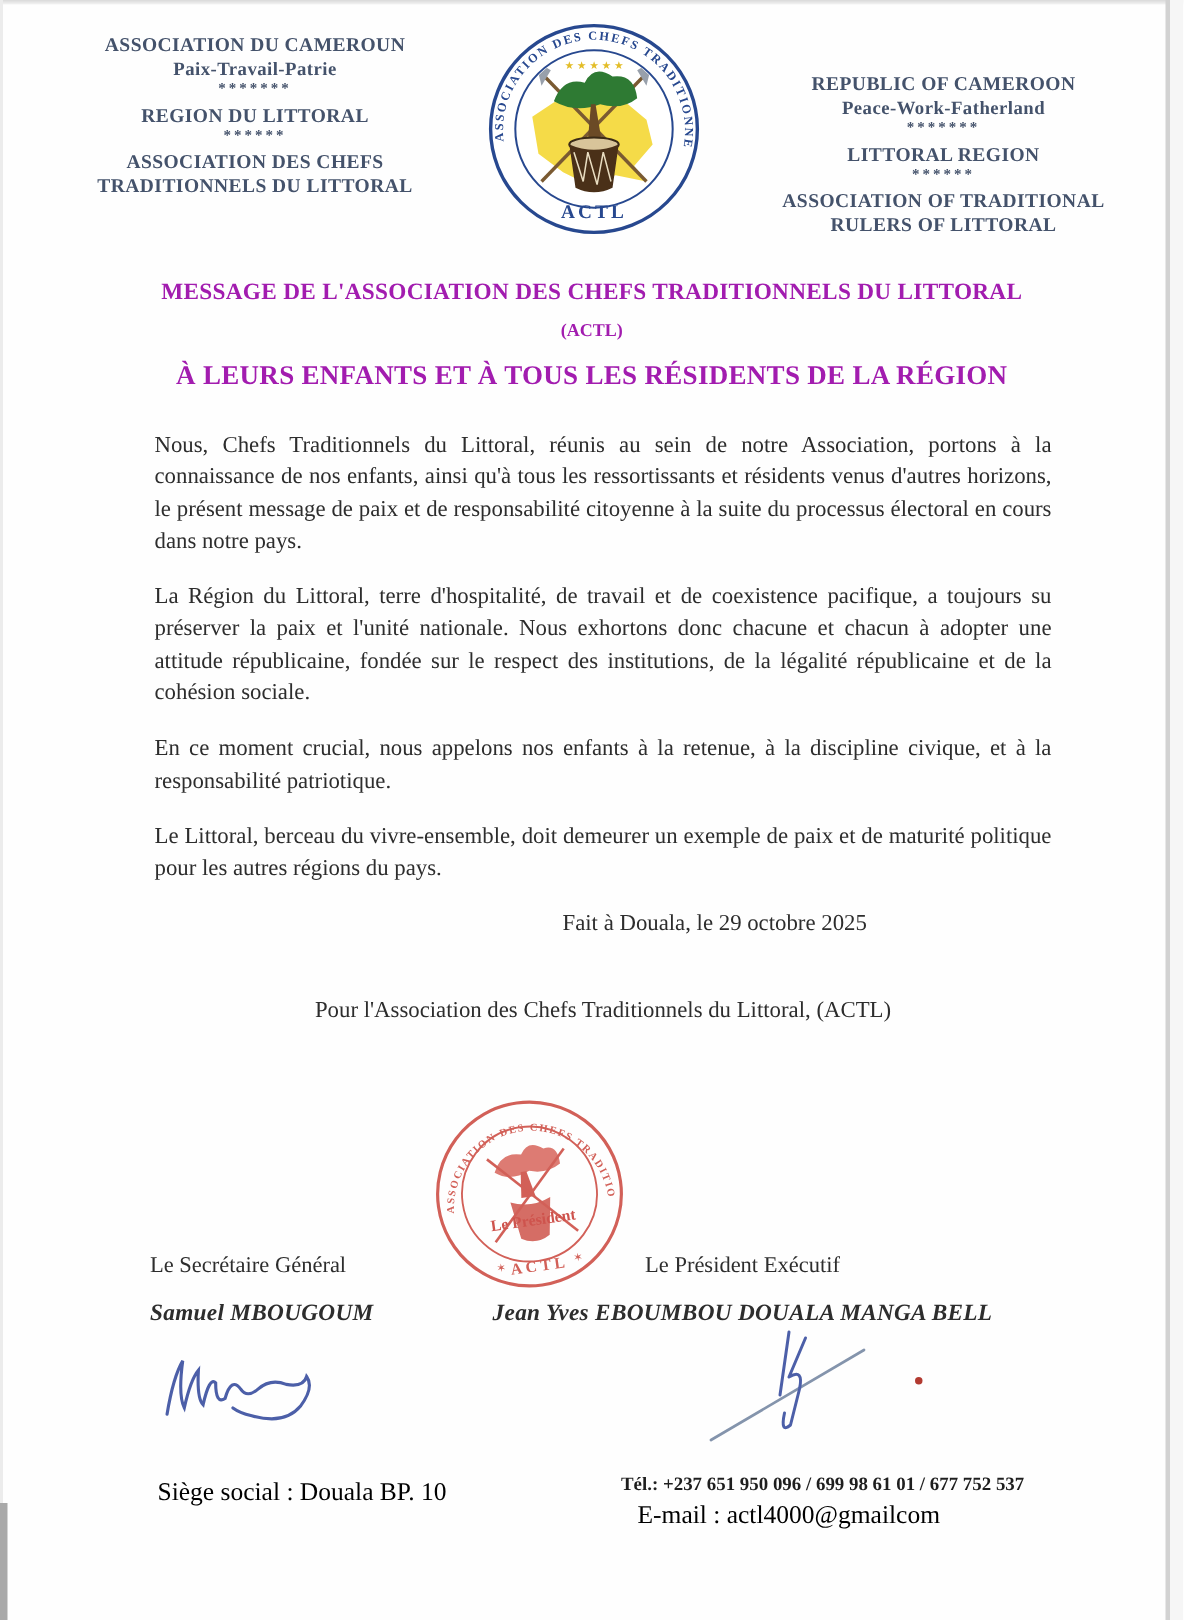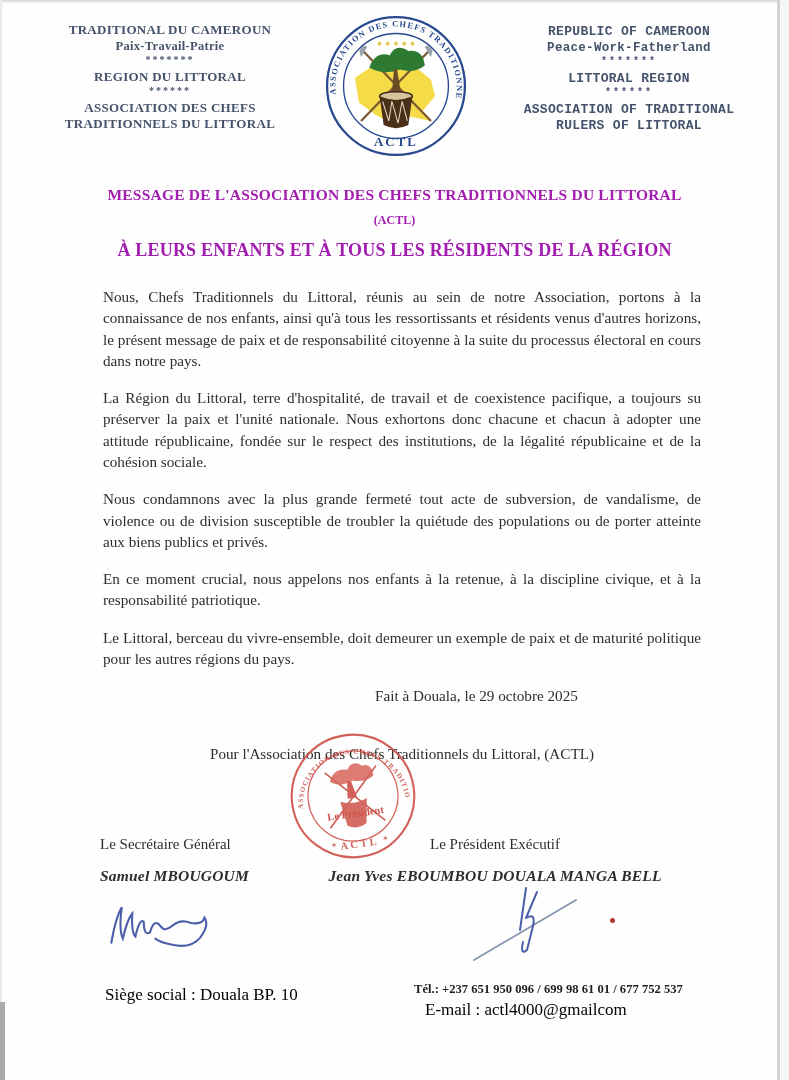--- a/index.html
+++ b/index.html
@@ -12,21 +12,21 @@
   
   .edge-top{position:absolute;top:0;left:0;width:100%;height:3px;background:linear-gradient(#d9d9d9,#f4f4f4);}
   .edge-right{position:absolute;top:0;left:777px;width:3px;height:100%;background:#d2d2d2;}
   .edge-right-pad{position:absolute;top:0;left:780px;width:9px;height:100%;background:#f6f6f6;}
   .edge-left-bottom{position:absolute;top:1002px;left:0;width:5px;height:78px;background:#a9a9a9;}
   .edge-left{position:absolute;top:0;left:0;width:2px;height:100%;background:#ececec;}
 
   
   .hdr{position:absolute;text-align:center;color:#44526b;font-weight:bold;}
   .hdr-left{left:48px;top:22px;width:244px;}
-  .hdr-right{left:498px;top:24px;width:262px;font-family:Liberation Mono, monospace;}
+  .hdr-right{left:498px;top:48px;width:262px;}
   .hdr .ln{font-size:13px;letter-spacing:.3px;line-height:1.22;}
   .hdr .ln2{font-size:12.5px;margin-top:1px;}
   .hdr .stars{font-size:10px;letter-spacing:2px;line-height:1;margin:1px 0 3px;}
   .hdr .gap{margin-top:4px;}
 
   .logo-wrap{position:absolute;left:324px;top:12px;width:144px;height:148px;}
 
   
   .title-block{position:absolute;left:60px;top:186px;width:669px;text-align:center;
     color:#a21caf;font-weight:bold;}
@@ -64,21 +64,21 @@
 
 <div class="page">
 
   <div class="edge-top"></div>
   <div class="edge-left"></div>
   <div class="edge-right"></div>
   <div class="edge-right-pad"></div>
   <div class="edge-left-bottom"></div>
 
   <div class="hdr hdr-left">
-    <div class="ln">TRADITIONAL DU CAMEROUN</div>
+    <div class="ln">ASSOCIATION DU CAMEROUN</div>
     <div class="ln ln2">Paix-Travail-Patrie</div>
     <div class="stars">*******</div>
     <div class="ln gap">REGION DU LITTORAL</div>
     <div class="stars">******</div>
     <div class="ln gap">ASSOCIATION DES CHEFS</div>
     <div class="ln">TRADITIONNELS DU LITTORAL</div>
   </div>
 
   <div class="logo-wrap">
     <svg viewBox="0 0 140 140" width="144" height="148">
@@ -124,21 +124,20 @@
 
   <div class="title-block">
     <div class="title-l1">MESSAGE DE L'ASSOCIATION DES CHEFS TRADITIONNELS DU LITTORAL</div>
     <div class="title-l2">(ACTL)</div>
     <div class="title-l3">À LEURS ENFANTS ET À TOUS LES RÉSIDENTS DE LA RÉGION</div>
   </div>
 
   <div class="body-text">
     <p>Nous, Chefs Traditionnels du Littoral, réunis au sein de notre Association, portons à la connaissance de nos enfants, ainsi qu'à tous les ressortissants et résidents venus d'autres horizons, le présent message de paix et de responsabilité citoyenne à la suite du processus électoral en cours dans notre pays.</p>
     <p>La Région du Littoral, terre d'hospitalité, de travail et de coexistence pacifique, a toujours su préserver la paix et l'unité nationale. Nous exhortons donc chacune et chacun à adopter une attitude républicaine, fondée sur le respect des institutions, de la légalité républicaine et de la cohésion sociale.</p>
-    <p>Nous condamnons avec la plus grande fermeté tout acte de subversion, de vandalisme, de violence ou de division susceptible de troubler la quiétude des populations ou de porter atteinte aux biens publics et privés.</p>
     <p>En ce moment crucial, nous appelons nos enfants à la retenue, à la discipline civique, et à la responsabilité patriotique.</p>
     <p>Le Littoral, berceau du vivre-ensemble, doit demeurer un exemple de paix et de maturité politique pour les autres régions du pays.</p>
     <div class="dateline">Fait à Douala, le 29 octobre 2025</div>
     <div class="on-behalf">Pour l'Association des Chefs Traditionnels du Littoral, (ACTL)</div>
   </div>
 
   <div class="stamp-wrap">
     <svg viewBox="0 0 140 140" width="138" height="134">
       <defs>
         <path id="s-arc" d="M 16 80 A 54 54 0 1 1 124 80" fill="none"></path>

